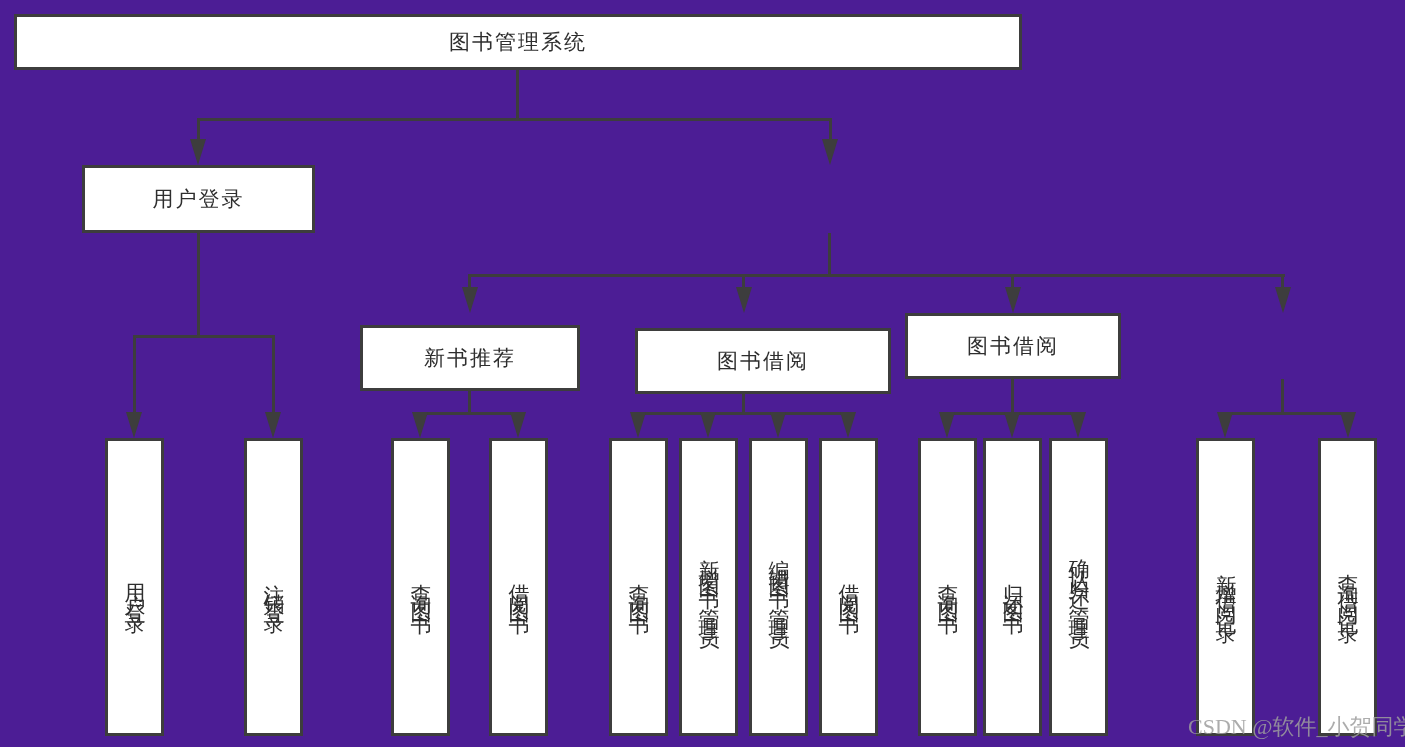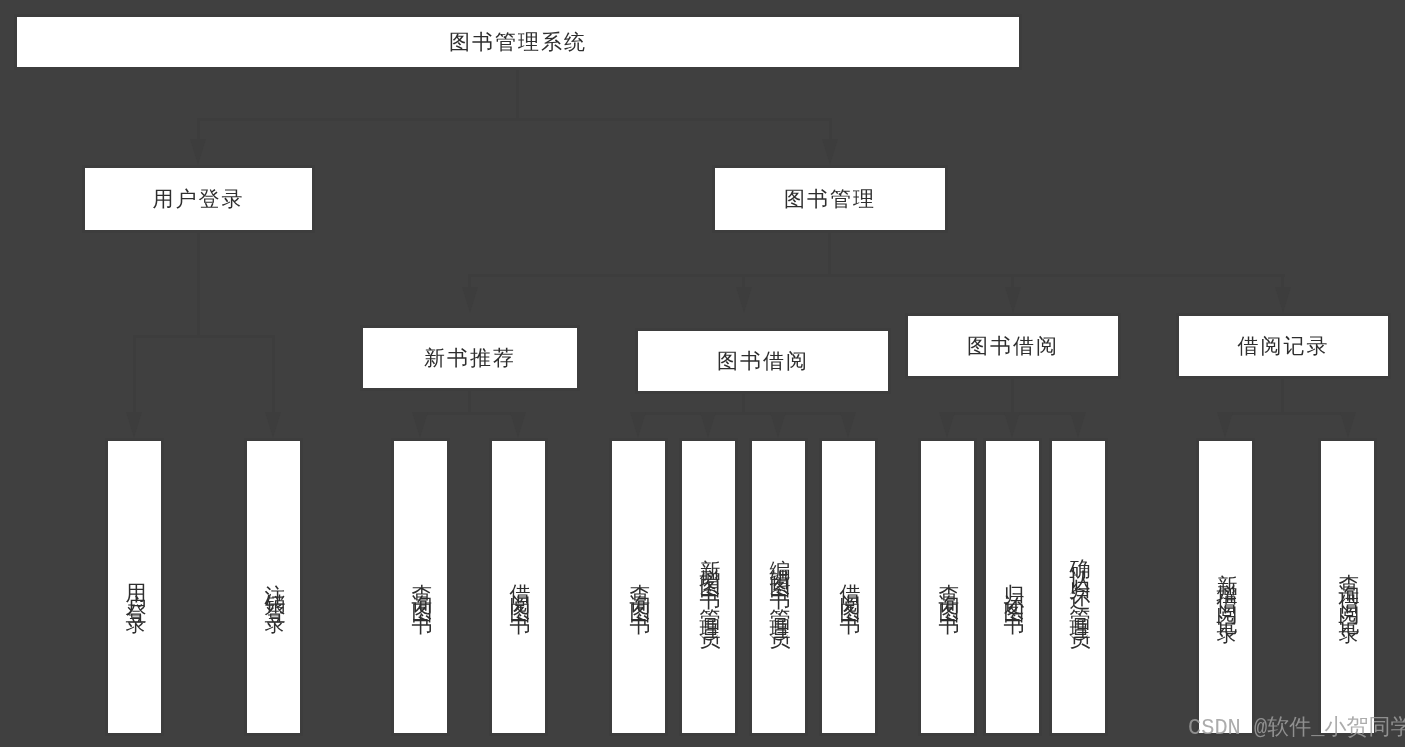--- a/index.html
+++ b/index.html
@@ -1,21 +1,21 @@
 <!DOCTYPE html>
 <html><head>
 <meta charset="utf-8">
 <style>
   html, body { margin: 0; padding: 0; background: #ffffff; }
   .canvas {
     position: relative;
     width: 1405px;
     height: 747px;
-    background: #404040;
-    font-family: Liberation Mono, monospace;
+    background: #4c1d95;
+    font-family: Liberation Serif, serif;
     overflow: hidden;
   }
   
   .hbox {
     position: absolute;
     box-sizing: border-box;
     border: 3px solid #3d3d3d;
     background: #ffffff;
     display: flex;
     align-items: center;
@@ -124,35 +124,29 @@
   <div class="arrow" style="left:1217px;top:412px"></div>
   <div class="arrow" style="left:1340px;top:412px"></div>
 
   <div class="hbox" style="left:14px;top:14px;width:1008px;height:56px">
     <span>图书管理系统</span>
   </div>
 
   <div class="hbox" style="left:82px;top:165px;width:233px;height:68px">
     <span>用户登录</span>
   </div>
-  <div class="hbox" style="left:712px;top:165px;width:236px;height:68px">
-    <span>图书管理</span>
-  </div>
 
   <div class="hbox" style="left:360px;top:325px;width:220px;height:66px">
     <span>新书推荐</span>
   </div>
   <div class="hbox" style="left:635px;top:328px;width:256px;height:66px">
     <span>图书借阅</span>
   </div>
   <div class="hbox" style="left:905px;top:313px;width:216px;height:66px">
     <span>图书借阅</span>
-  </div>
-  <div class="hbox" style="left:1176px;top:313px;width:215px;height:66px">
-    <span>借阅记录</span>
   </div>
 
   <div class="vbox" style="left:105px">
     <span class="vtext">用户登录</span>
   </div>
   <div class="vbox" style="left:244px">
     <span class="vtext">注销登录</span>
   </div>
   <div class="vbox" style="left:391px">
     <span class="vtext">查询图书</span>

